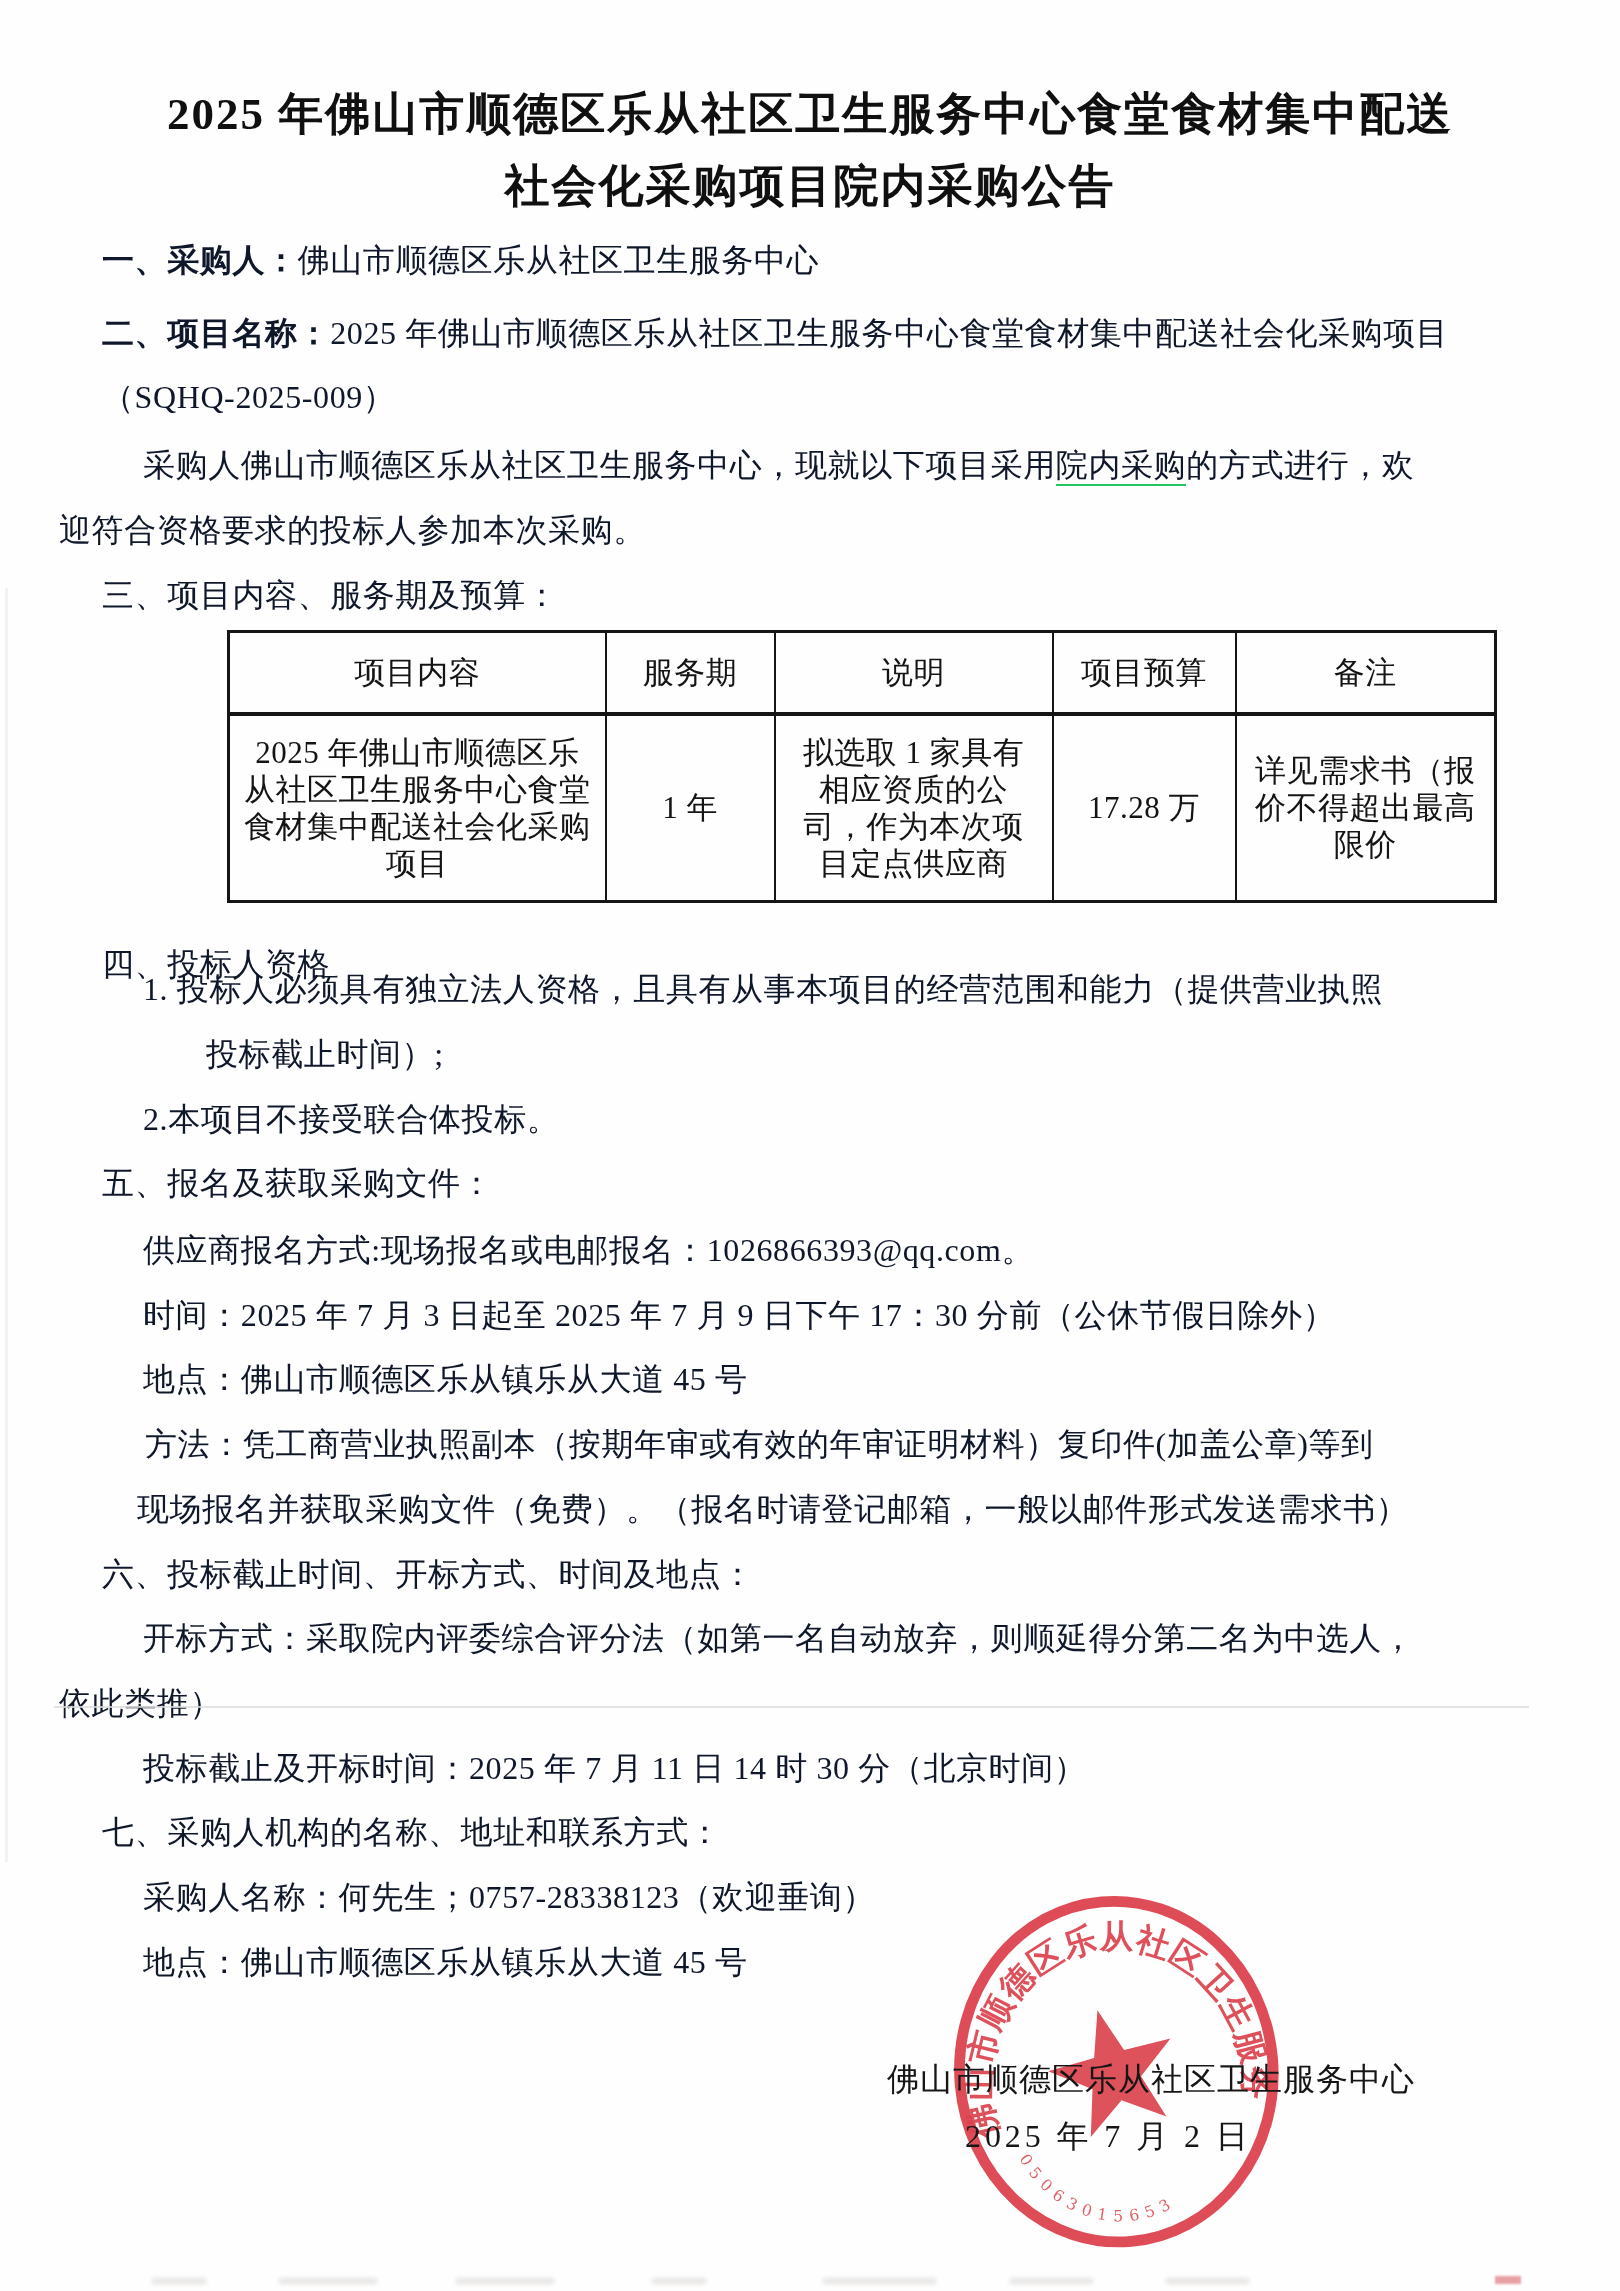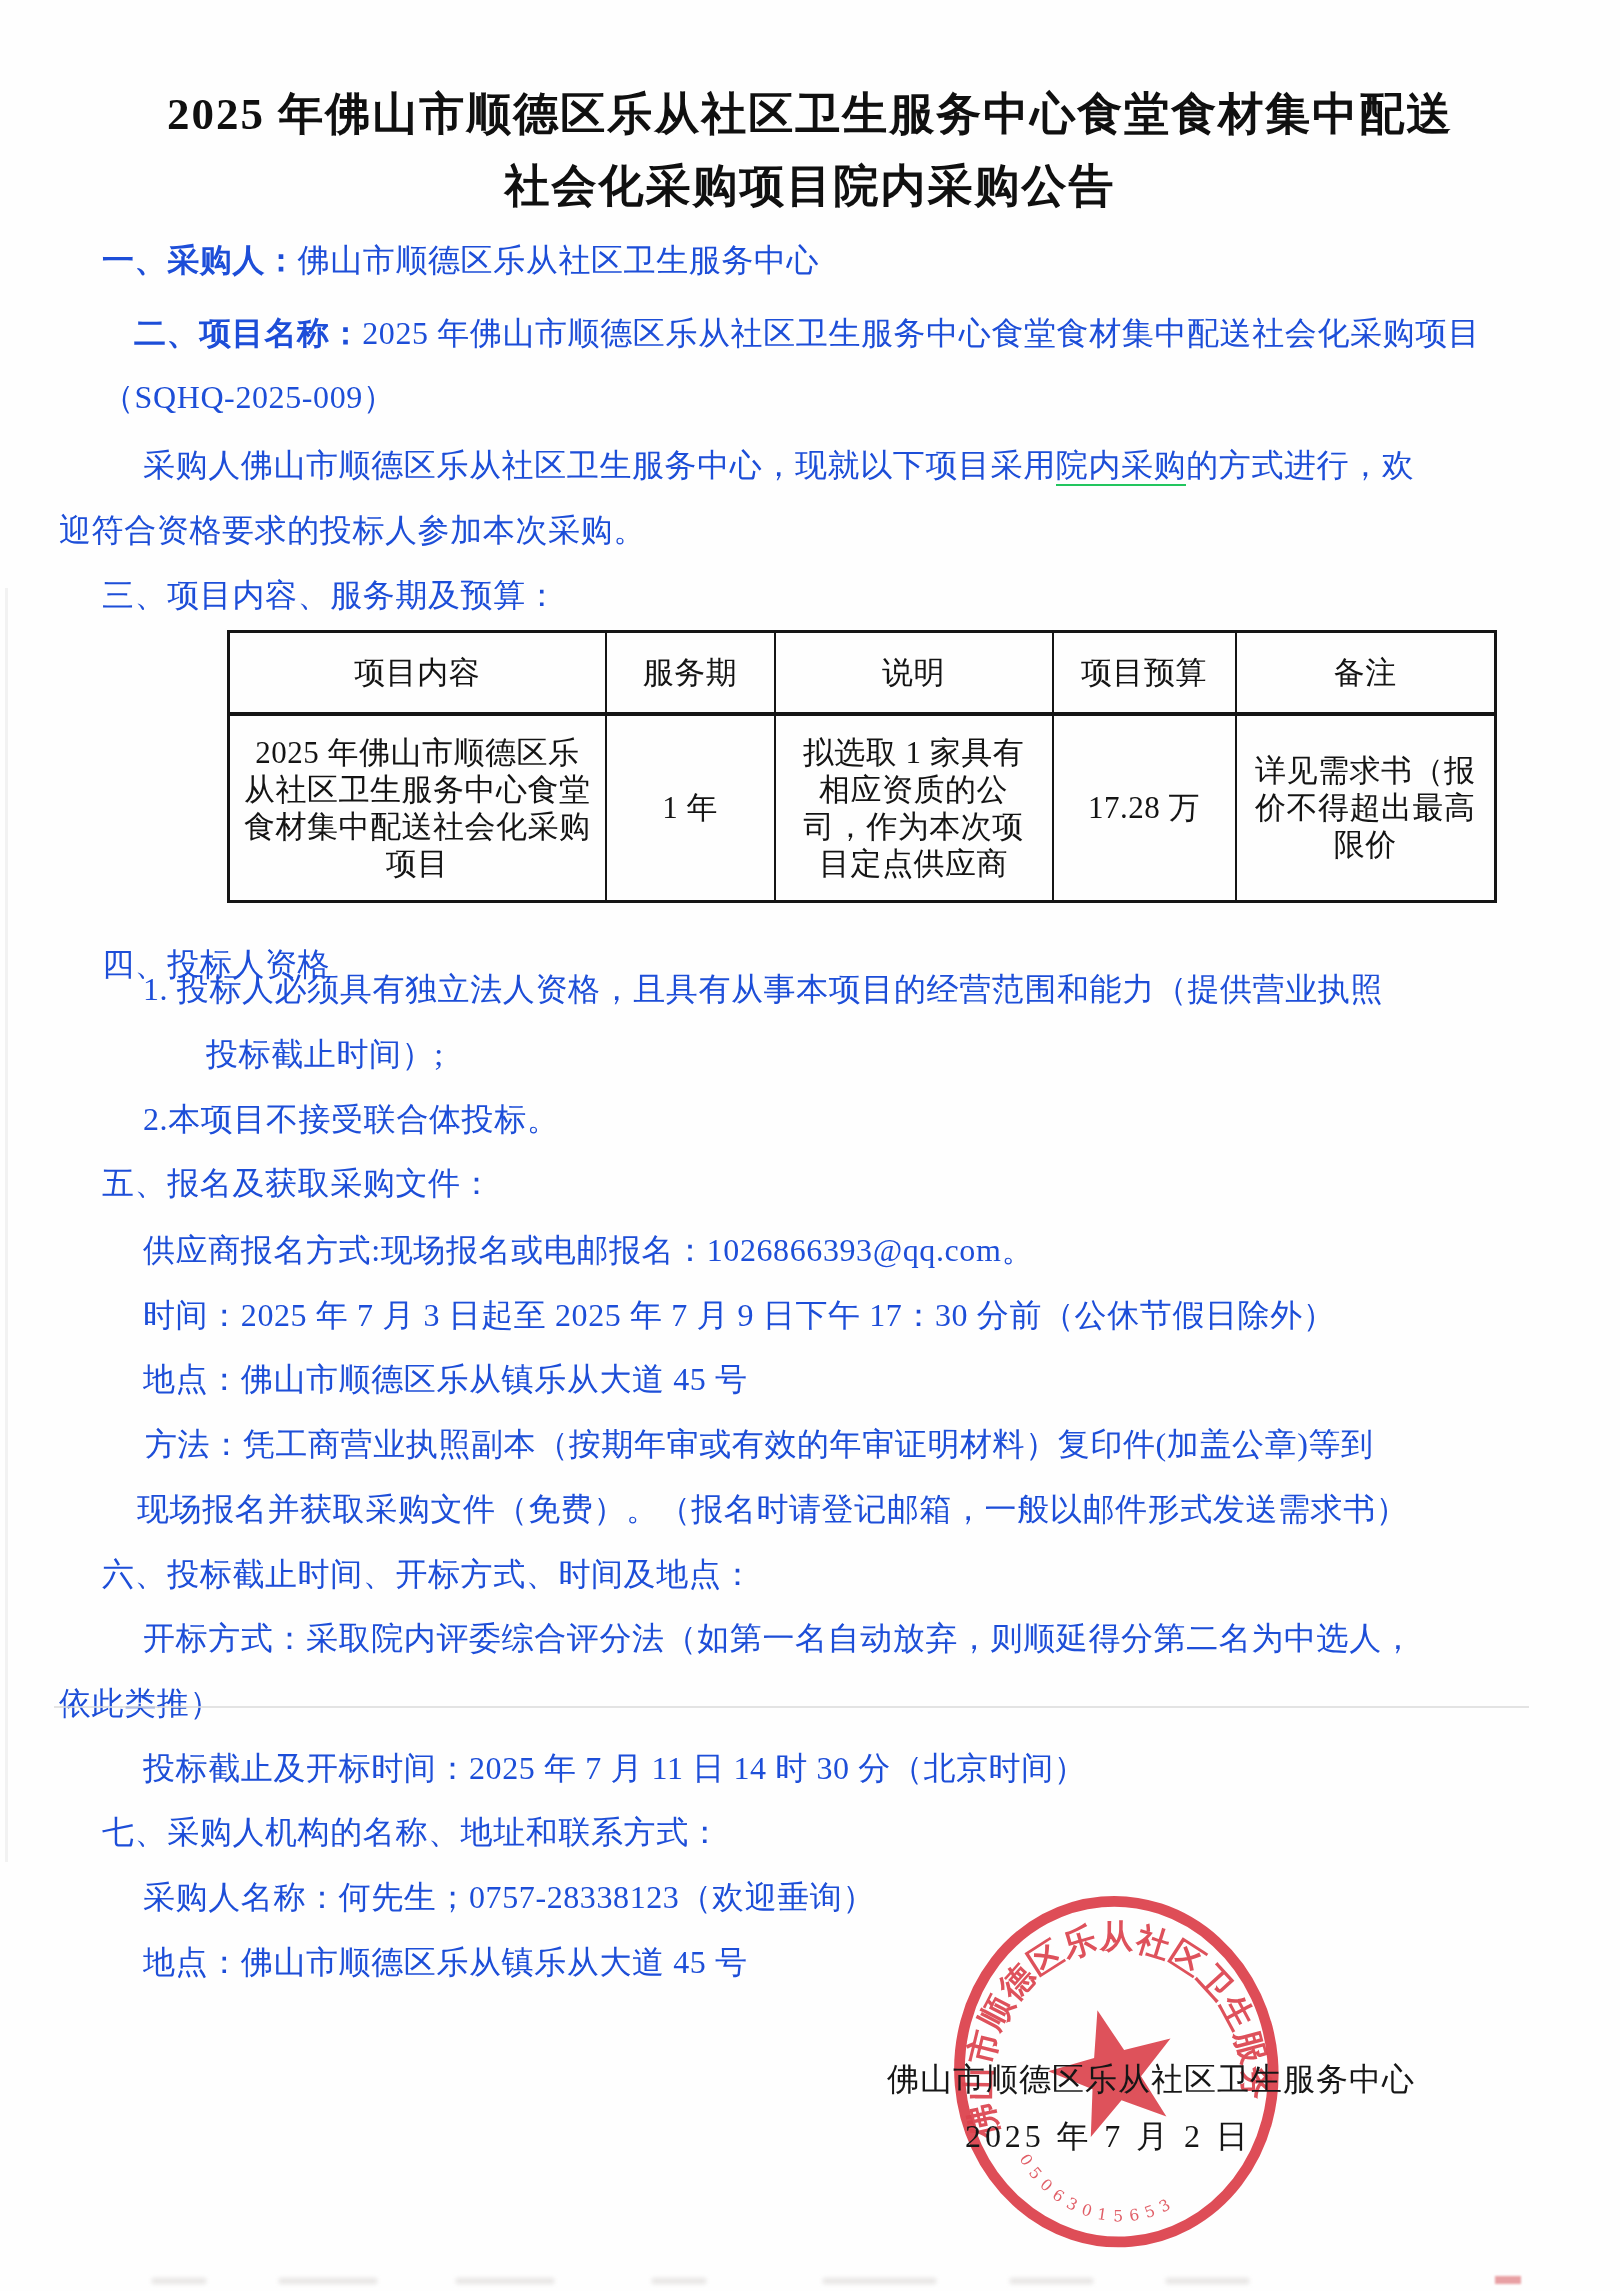--- a/index.html
+++ b/index.html
@@ -4,21 +4,21 @@
 <style>
   html,body { margin:0; padding:0; background:#ffffff; }
   #page {
     position:relative; width:1620px; height:2292px;
     background:#fefefe; overflow:hidden;
     font-family:"Liberation Serif","DejaVu Serif",serif;
     color:#111;
   }
   .line {
     position:absolute; white-space:nowrap;
-    font-size:32px; letter-spacing:0.6px; line-height:1.2; color:#1d4ed8;
+    font-size:32px; letter-spacing:0.6px; line-height:1.2; color:#0f172a;
   }
   .b { font-weight:bold; }
   .title-line {
     position:absolute; left:69px; right:69px; text-align:center;
     font-size:45px; font-weight:bold; letter-spacing:2px; white-space:nowrap; color:#101010;
   }
   .ul { border-bottom:2px solid #22c55e; padding-bottom:1px; }
   
   #info-table {
     position:absolute; left:227px; top:630px; width:1267px;
@@ -51,21 +51,21 @@
 </head>
 <body>
 
 <div id="page">
 
   <div class="title-line" style="top:84px;">2025 年佛山市顺德区乐从社区卫生服务中心食堂食材集中配送</div>
   <div class="title-line" style="top:156px;">社会化采购项目院内采购公告</div>
 
   <div class="line" style="top:241px; left:102px;"><span class="b">一、采购人：</span><span>佛山市顺德区乐从社区卫生服务中心</span></div>
 
-  <div class="line" style="top:314px; left:102px;margin-left:32px;"><span class="b">二、项目名称：</span><span>2025 年佛山市顺德区乐从社区卫生服务中心食堂食材集中配送社会化采购项目</span></div>
+  <div class="line" style="top:314px; left:102px;"><span class="b">二、项目名称：</span><span>2025 年佛山市顺德区乐从社区卫生服务中心食堂食材集中配送社会化采购项目</span></div>
   <div class="line" style="top:378px; left:102px;">（SQHQ-2025-009）</div>
 
   <div class="line" style="top:446px; left:143px;"><span>采购人佛山市顺德区乐从社区卫生服务中心，现就以下项目采用</span><span class="ul">院内采购</span><span>的方式进行，欢</span></div>
   <div class="line" style="top:511px; left:59px;">迎符合资格要求的投标人参加本次采购。</div>
 
   <div class="line" style="top:576px; left:102px;">三、项目内容、服务期及预算：</div>
 
   <table id="info-table">
     <colgroup>
       <col style="width:377px">

